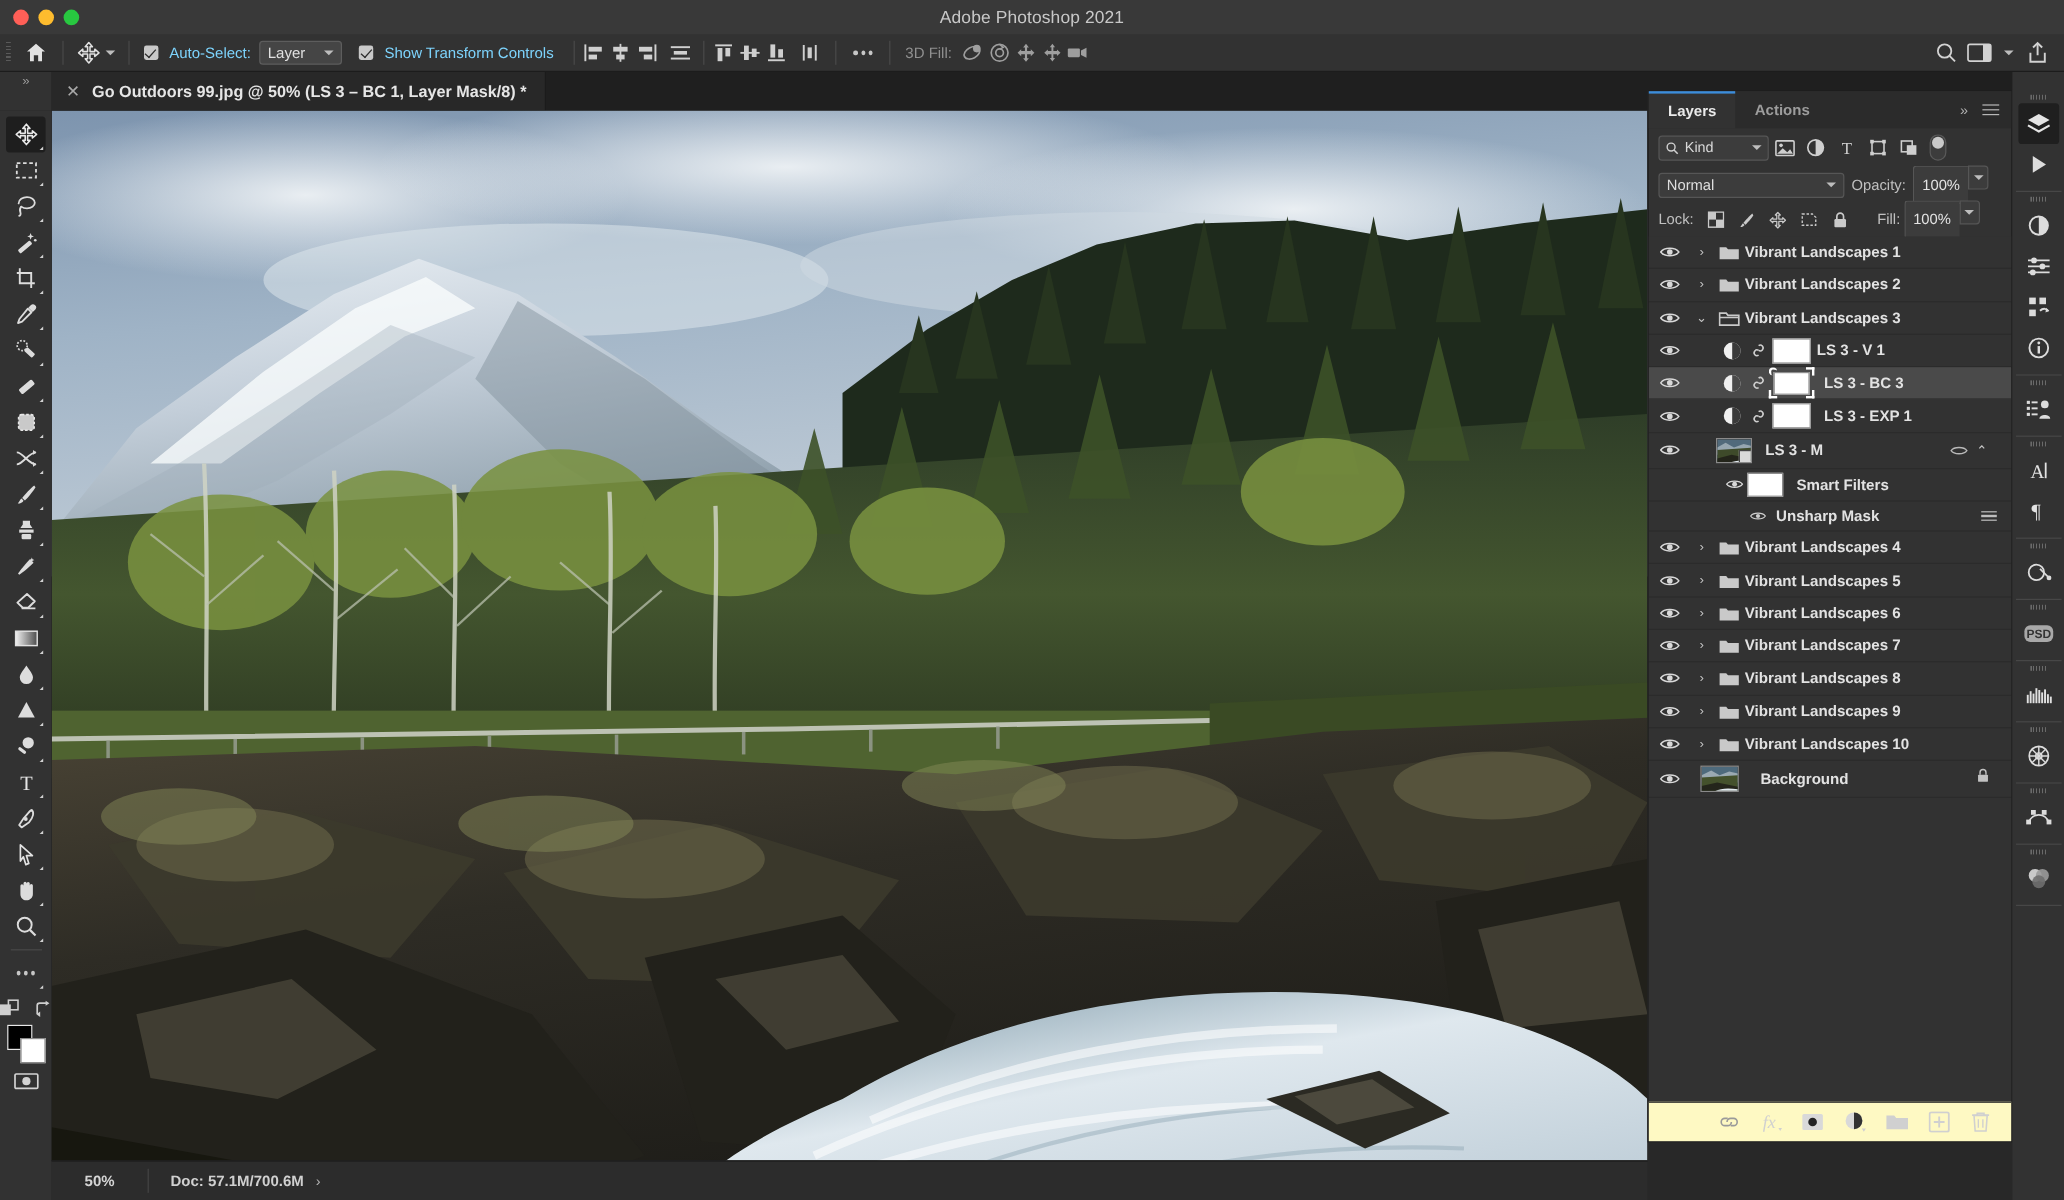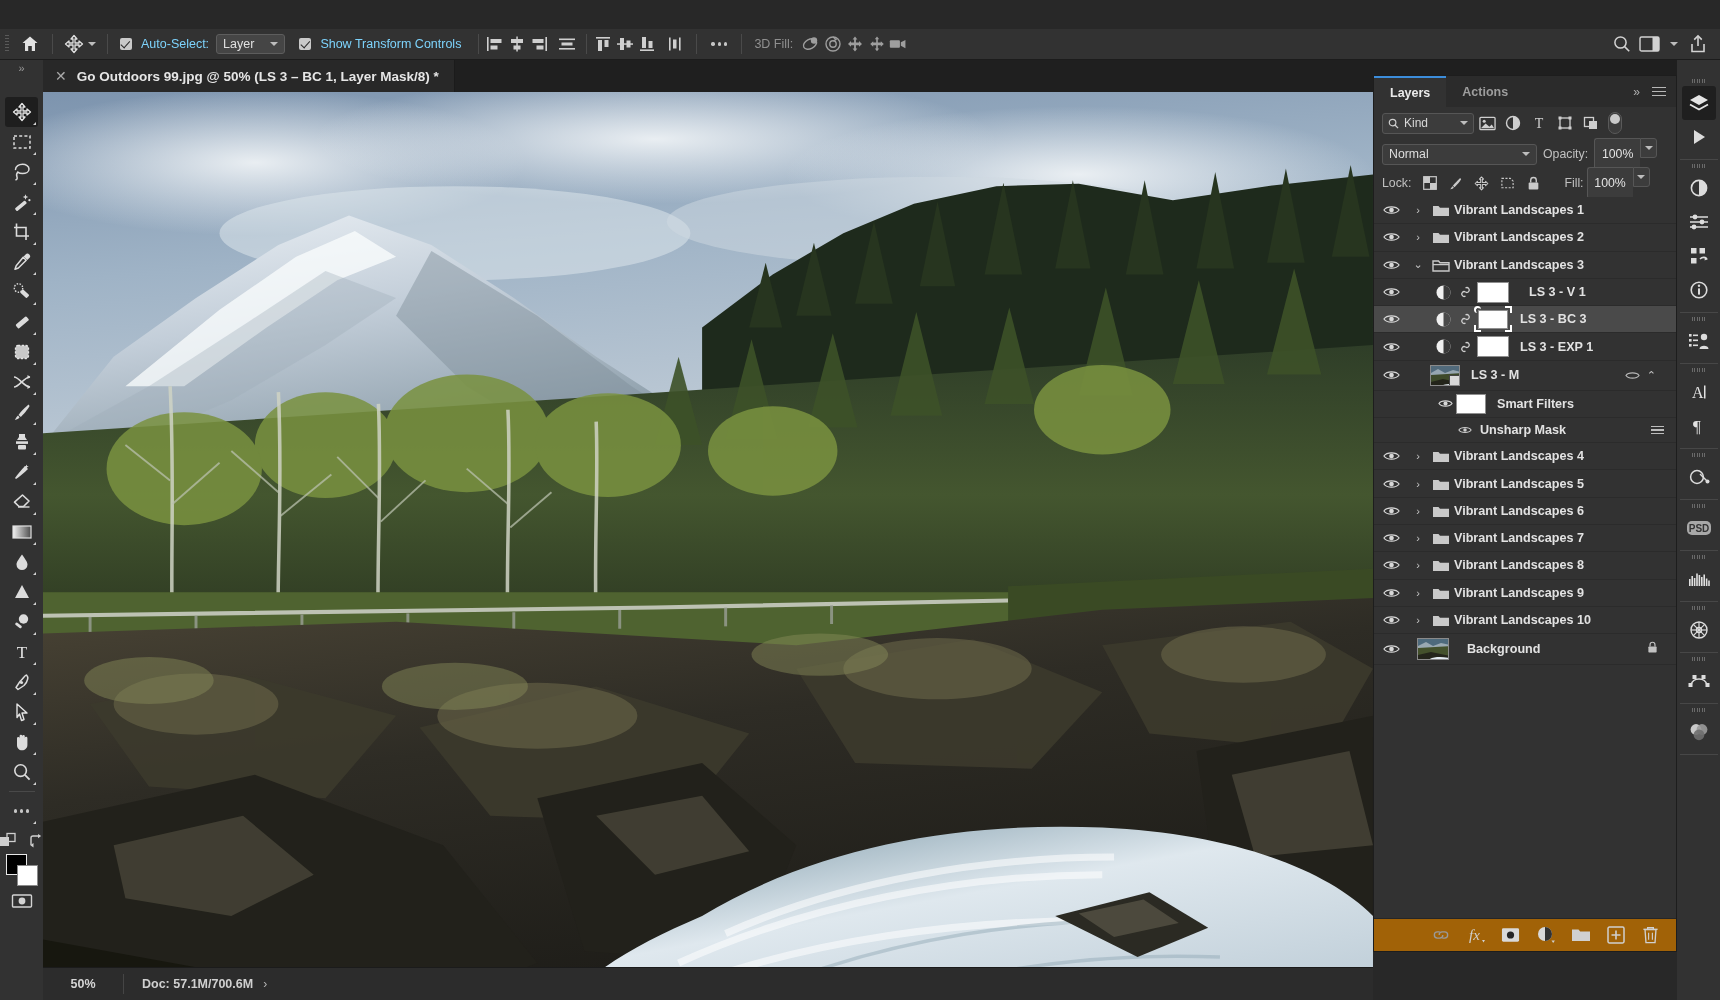--- a/index.html
+++ b/index.html
@@ -154,39 +154,47 @@
   .brk.br{right:0;bottom:0;border-left:none;border-top:none;}
   .smartthumb { width:30px; height:21px; position:relative; border:1px solid #8a8a8a; overflow:hidden; }
   .sf-badge { position:absolute; right:-2px; bottom:-2px; width:12px; height:12px; background:#d9d9d9; border:1px solid #444; }
   .smalleye { width:22px; display:flex; align-items:center; justify-content:center; }
   .sliders-ico { position:absolute; right:12px; display:flex; flex-direction:column; gap:2px; }
   .sliders-ico i { display:block; width:13px; height:1.3px; background:#bdbdbd; position:relative; }
   .lockico-right { position:absolute; right:18px; }
   .filterbadge { position:absolute; right:20px; display:flex; align-items:center; gap:7px; }
 
   .panelfooter {
-    position:absolute; left:0; right:0; bottom:0; height:33px; background:#a16207;
+    position:absolute; left:0; right:0; bottom:0; height:33px; background:#fef9c3;
     border-top:1px solid #262626; display:flex; align-items:center; justify-content:flex-end; gap:0; padding-right:8px;
   }
   .fbtn { width:35px; height:33px; display:flex; align-items:center; justify-content:center; }
 
   
   .rail { position:absolute; right:0; top:75px; width:43px; bottom:0; background:#323232; display:flex; flex-direction:column; align-items:center; }
   .railgrp { width:38px; display:flex; flex-direction:column; align-items:center; padding:3px 0 5px; border-bottom:1px solid #474747; }
   .railgrip { width:13px; height:4px; margin:1px 0 3px;
     background:repeating-linear-gradient(to right,#6a6a6a 0 1px,transparent 1px 2.4px); }
   .rbtn { width:34px; height:34px; display:flex; align-items:center; justify-content:center; border-radius:3px; }
   .rbtn.sel { background:#1f1f1f; }
   .railtop { position:absolute; right:0; top:60px; width:43px; height:15px; background:#323232; }
 </style>
 </head>
 <body>
 
 <div class="app">
 
+  <div class="titlebar">
+    <div class="traffic">
+      <span class="tl r"></span>
+      <span class="tl y"></span>
+      <span class="tl g"></span>
+    </div>
+    <div class="title-text">Adobe Photoshop 2021</div>
+  </div>
 
   <div class="optionsbar">
     <div class="grip"></div>
     <div class="ob-item">
       <svg class="home-ico" viewBox="0 0 20 20">
         <path d="M10 2.5 L2.5 9 H5 V17 H8.2 V12 H11.8 V17 H15 V9 H17.5 Z" fill="#e2e2e2"></path>
       </svg>
     </div>
     <div class="ob-sep"></div>
     <div class="ob-item tool-chip">
@@ -907,21 +915,21 @@
             </svg>
           </span>
         <span class="linkico">
           <svg width="11" height="14" viewBox="0 0 11 14">
             <path d="M5.5 3 a2.4 2.4 0 1 1 0 4" fill="none" stroke="#cfcfcf" stroke-width="1.3"></path>
             <path d="M5.5 7 a2.4 2.4 0 1 0 0 4" fill="none" stroke="#cfcfcf" stroke-width="1.3"></path>
             </svg>
           </span>
         <span style="width:3px"></span>
         <span class="maskthumb"></span>
-        <span class="lname" style="margin-left:20px">LS 3 - V 1</span>
+        <span class="lname" style="margin-left:5px">LS 3 - V 1</span>
       </div>
 
       <div class="lrow selected">
         <span class="eye">
           <svg width="17" height="12" viewBox="0 0 18 12">
             <path d="M1 6 C4 1.6 14 1.6 17 6 C14 10.4 4 10.4 1 6Z" fill="none" stroke="#d8d8d8" stroke-width="1.3"></path>
             <circle cx="9" cy="6" r="2.5" fill="#d8d8d8"></circle>
             </svg>
           </span>
         <span style="width:22px"></span>

